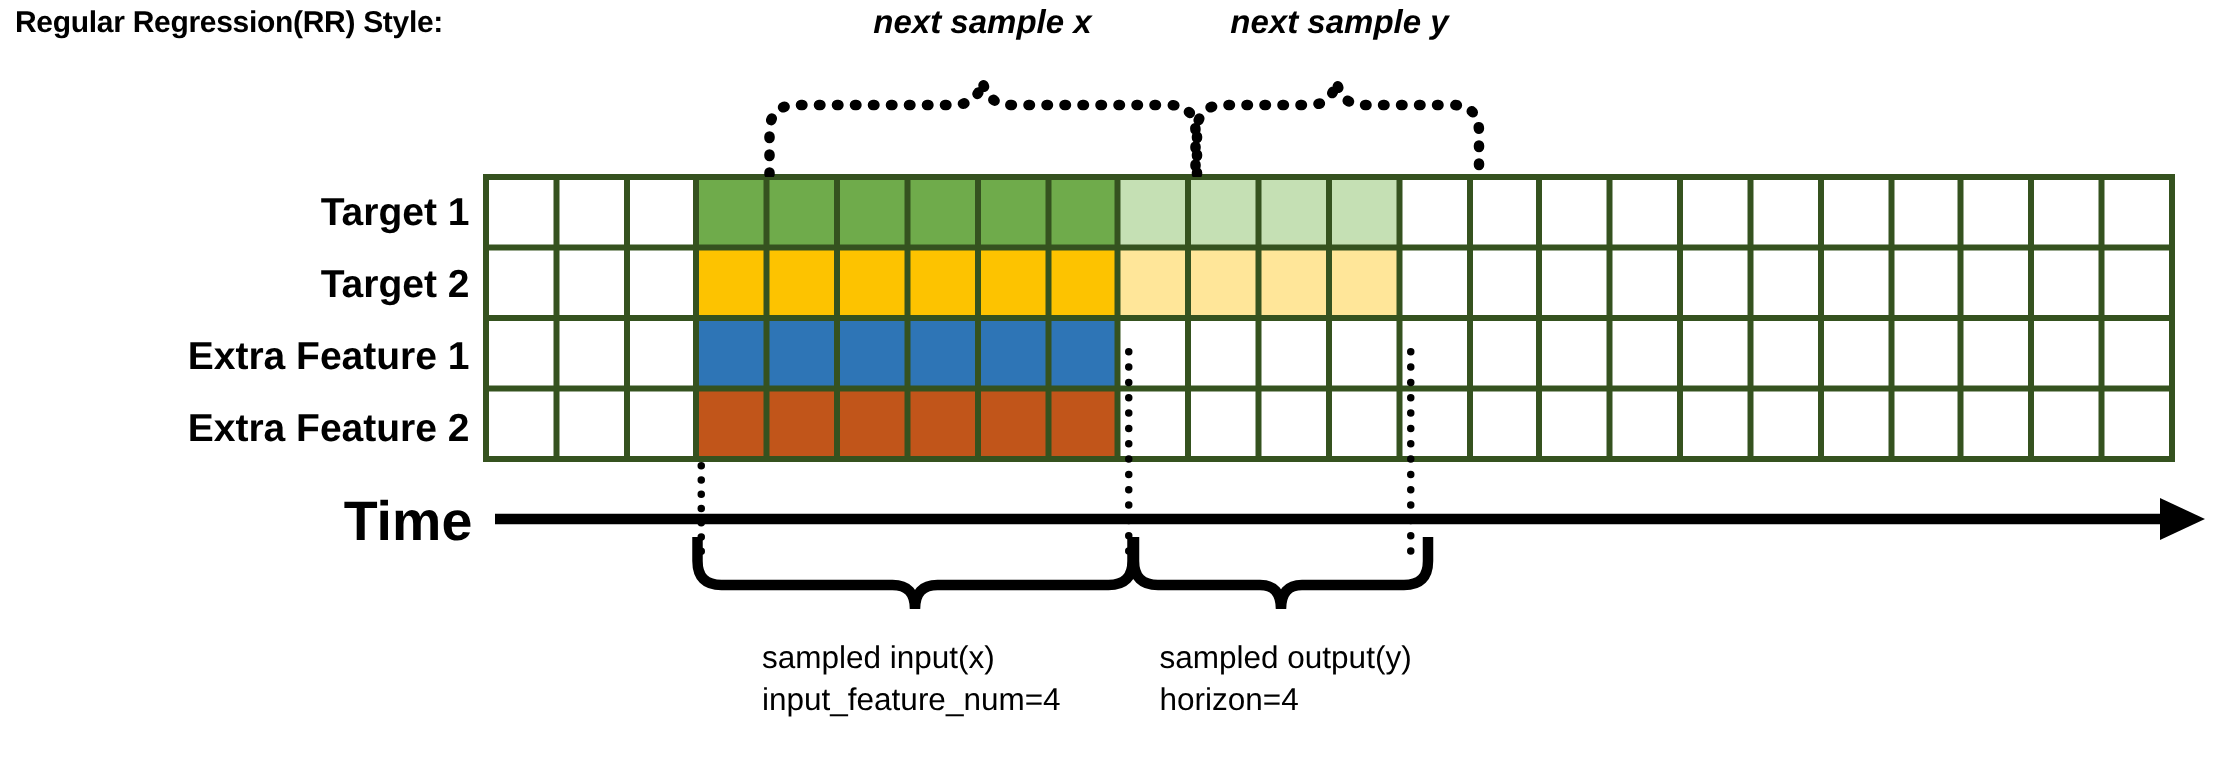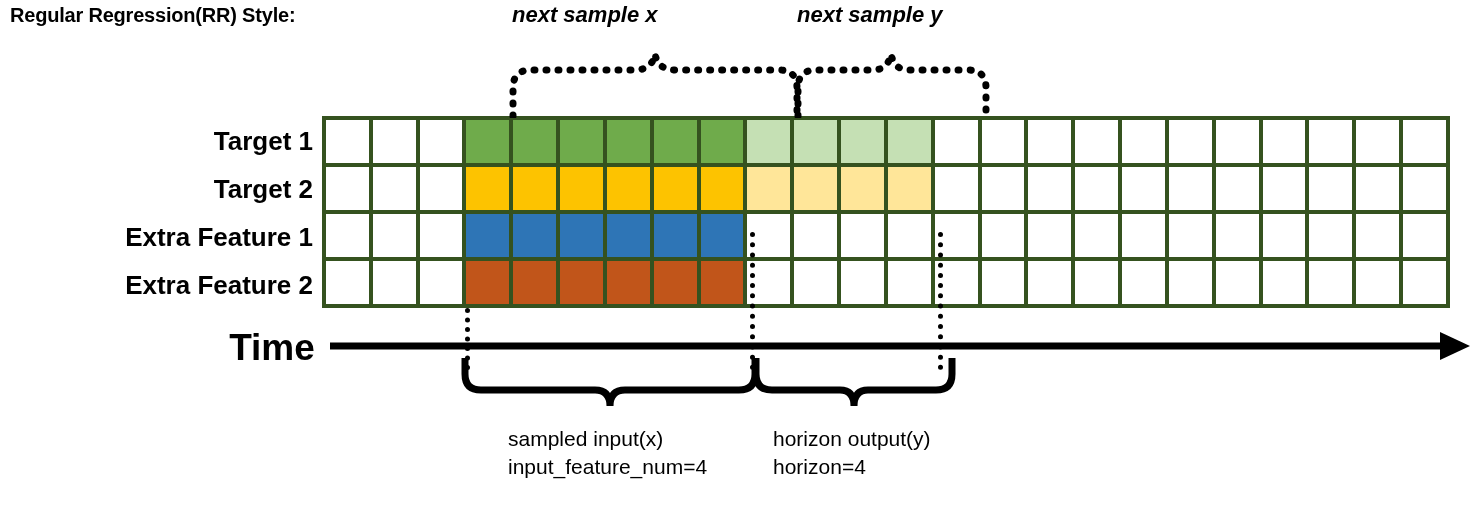--- a/index.html
+++ b/index.html
@@ -92,20 +92,21 @@
 
   
   .top-brace { position: absolute; }
   .brace-label {
     position: absolute;
     font-size: 22px;
     font-style: italic;
     font-weight: 700;
     color: #000;
     white-space: nowrap;
+    text-align: center;
   }
 
   
   .bot-brace { position: absolute; }
 
   
   .annot {
     position: absolute;
     font-size: 21px;
     font-weight: 400;
@@ -252,17 +253,17 @@
   <svg class="bot-brace" style="left:748px; top:358px;" width="212" height="60" viewBox="0 0 212 60">
     <path d="M 8 0 L 8 16 Q 8 32 24 32 L 92 32 Q 106 32 106 48 Q 106 32 120 32 L 188 32 Q 204 32 204 16 L 204 0" fill="none" stroke="#000" stroke-width="7" stroke-linecap="round"></path>
   </svg>
 
   <div class="annot" style="left:508px; top:425px;">
     <div>sampled input(x)</div>
     <div>input_feature_num=4</div>
   </div>
 
   <div class="annot" style="left:773px; top:425px;">
-    <div>horizon output(y)</div>
+    <div>sampled output(y)</div>
     <div>horizon=4</div>
   </div>
 
 </div>
 
 </body></html>

